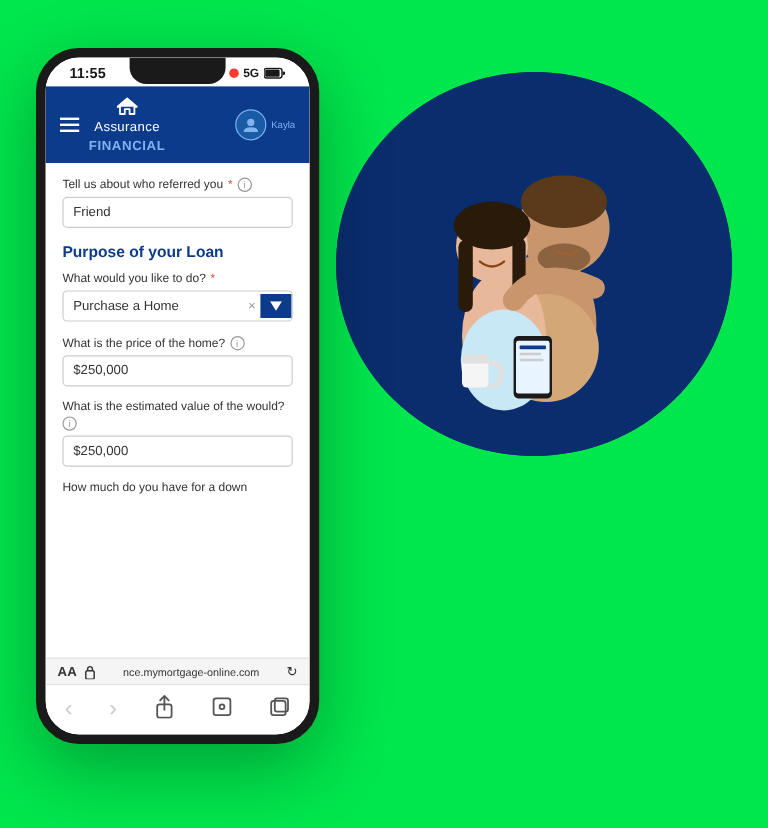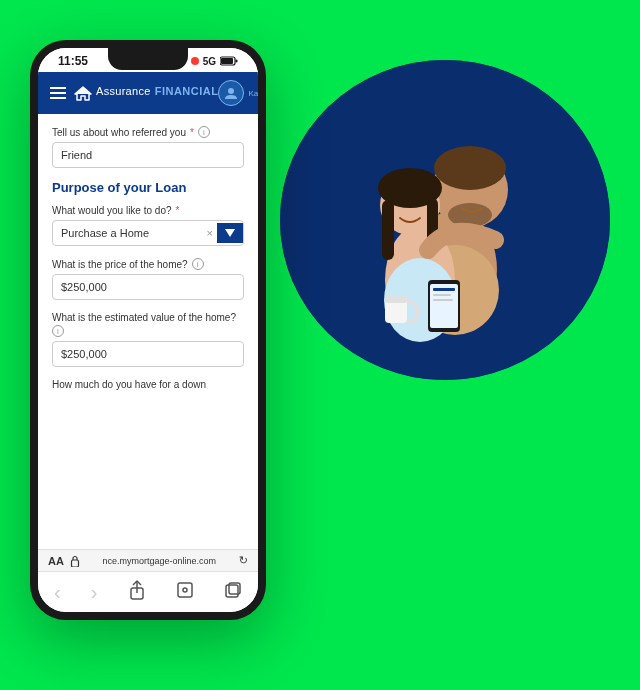--- a/index.html
+++ b/index.html
@@ -105,22 +105,23 @@
 
     .hamburger-icon span {
       width: 16px;
       height: 2px;
       background: #fff;
       display: block;
     }
 
     .brand {
       display: flex;
-      align-items: flex-start;
+      align-items: center;
       gap: 4px;
+      flex-direction: column;
     }
 
     .brand-name-assurance {
       color: #fff;
       font-size: 11px;
       font-weight: 400;
       letter-spacing: 0.3px;
     }
 
     .brand-name-financial {
@@ -450,21 +451,21 @@
       <div class="form-group">
         <div class="form-label">
           <span>What is the price of the home?</span>
           <span class="info-icon">i</span>
         </div>
         <input class="form-input" type="text" value="$250,000" style="">
       </div>
 
       <div class="form-group">
         <div class="form-label">
-          <span>What is the estimated value of the home?</span>
+          <span>What is the estimated value of the would?</span>
         </div>
         <div class="form-label" style="margin-top:-2px; margin-bottom:4px;">
           <span class="info-icon">i</span>
         </div>
         <input class="form-input" type="text" value="$250,000" style="">
       </div>
 
       <div class="form-group">
         <div class="form-label">
           <span>How much do you have for a down</span>

